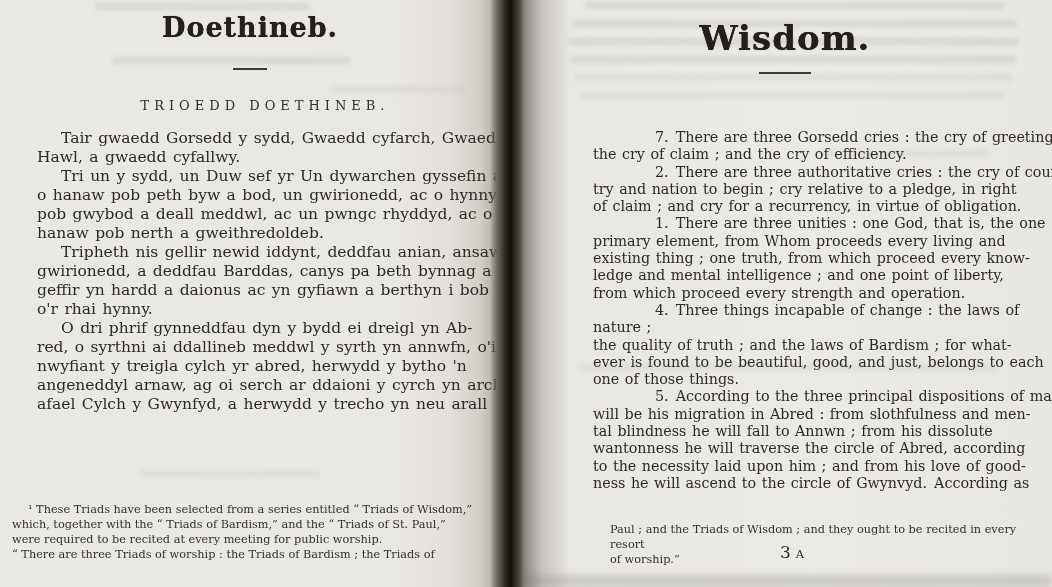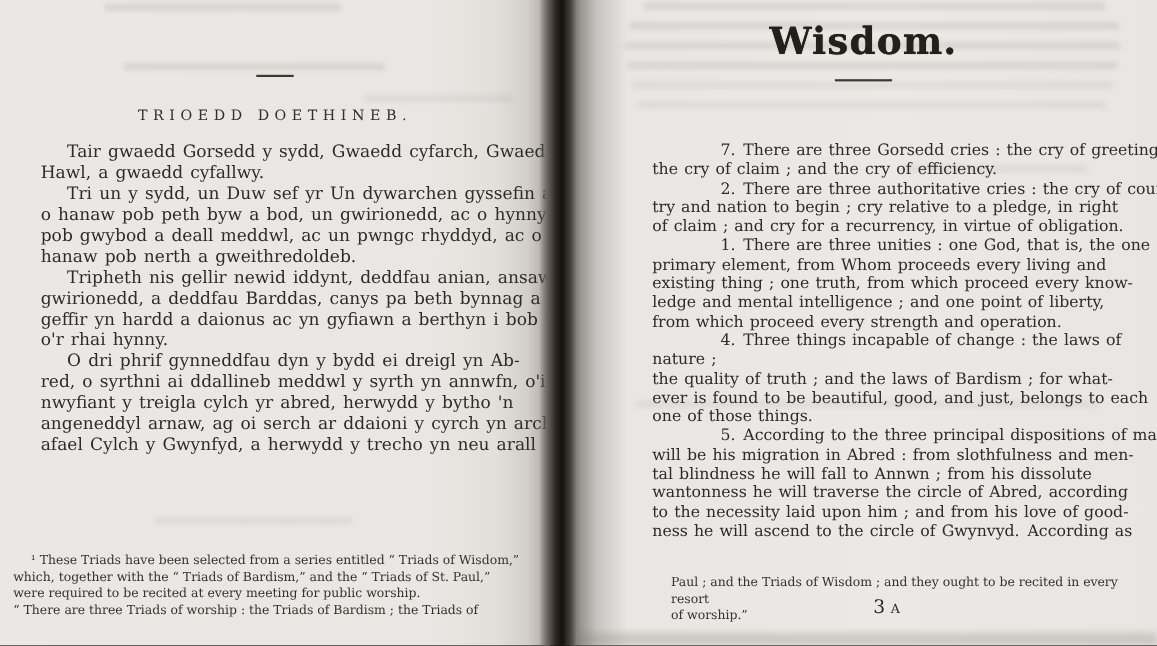--- a/index.html
+++ b/index.html
@@ -27,36 +27,36 @@
     background:linear-gradient(90deg, rgba(160,156,148,0) 0%, #6b665f 22%, #2a2722 45%, #131109 62%, #3d3933 80%, rgba(139,135,128,0) 100%);
   }
   .blackletter {
     position:absolute; width:100%; text-align:center; margin:0;
     font-weight:bold; color:#232019; font-size:27px; letter-spacing:1px;
     text-shadow:0 0 0.7px #232019;
   }
   .rule { position:absolute; left:50%; transform:translateX(-50%); height:2px; background:#3c3933; }
   .section {
     position:absolute; width:100%; text-align:center; margin:0;
-    font-size:13px; font-weight:normal; letter-spacing:5px; color:#322f29;
+    font-size:13px; font-weight:normal; letter-spacing:5px; color:#322f29;padding-left:15px;
   }
   .section sup { font-size:9px; letter-spacing:0; }
   .body-block { position:absolute;margin-left:29px; }
   .body-block p { margin:0; color:#2e2b26; white-space:pre-line; }
   .lp-body { left:8px; top:129px; width:486px; }
   .lp-body p { font-size:15.5px; line-height:19px; text-indent:24px; word-spacing:1.5px; }
   .rp-body { left:46px; top:129px; width:472px; }
   .rp-body p { font-size:14.3px; line-height:17.3px; text-indent:62px; word-spacing:1px; }
   .footnote {
     position:absolute; color:#35322c; white-space:pre-line;
     font-size:11.3px; line-height:15px;
   }
   .lp-footnote { left:12px; top:502px; width:482px; text-indent:16px; }
   .rp-footnote { left:92px; top:522px; width:436px; }
-  .signature { position:absolute; left:52px; top:542px; width:472px; text-align:center; color:#2e2b26; }
+  .signature { position:absolute; left:38px; top:542px; width:472px; text-align:center; color:#2e2b26; }
   .sig-num { font-size:17px; }
   .sig-letter { font-size:11.5px; margin-left:5px; }
   .ghost {
     position:absolute; height:7px; border-radius:2px;
     background:rgba(100,105,118,0.13); filter:blur(2px); pointer-events:none;
   }
   .ghost.faint { background:rgba(100,105,118,0.08); }
   .bottom-band {
     position:absolute; left:0; bottom:0; width:100%; height:12px;
     background:rgba(120,116,108,0.25); filter:blur(3px); pointer-events:none;
@@ -66,20 +66,21 @@
 <body>
 
 <div class="scan">
 
   <div class="page left">
     <div class="ghost" style="left:95px; top:3px; width:215px;"></div>
     <div class="ghost" style="left:112px; top:57px; width:238px;"></div>
     <div class="ghost faint" style="left:330px; top:86px; width:135px;"></div>
     <div class="ghost faint" style="left:140px; top:470px; width:180px;"></div>
 
+    <h1 class="blackletter" style="top:12px;">Doethineb.</h1>
     <div class="rule" style="top:68px; width:34px;"></div>
     <h2 class="section" style="top:98px;">TRIOEDD DOETHINEB.</h2>
 
     <div class="body-block lp-body">
       <p>Tair gwaedd Gorsedd y sydd, Gwaedd cyfarch, Gwaedd
 Hawl, a gwaedd cyfallwy.</p>
       <p>Tri un y sydd, un Duw sef yr Un dywarchen gyssefin ac
 o hanaw pob peth byw a bod, un gwirionedd, ac o hynny
 pob gwybod a deall meddwl, ac un pwngc rhyddyd, ac o
 hanaw pob nerth a gweithredoldeb.</p>

